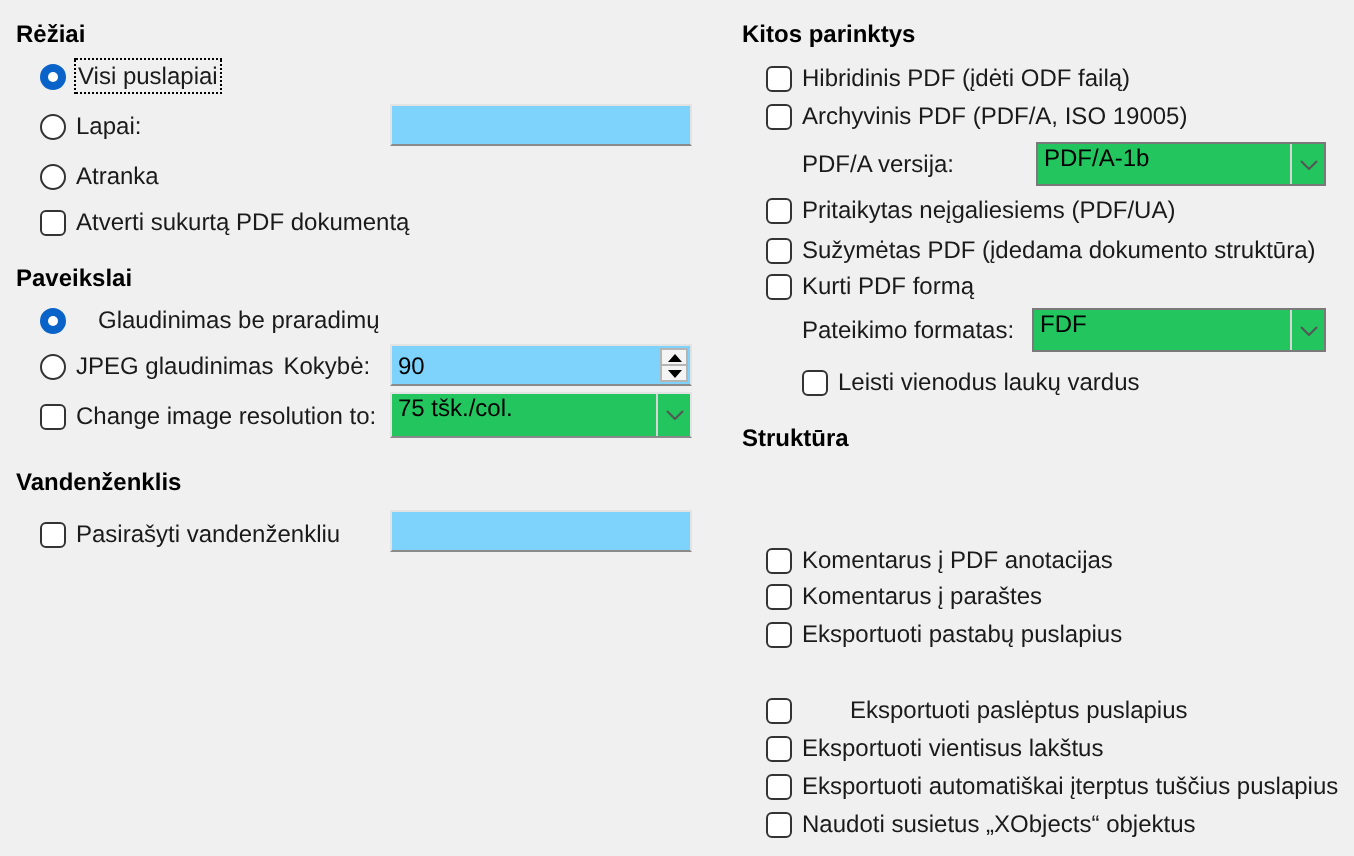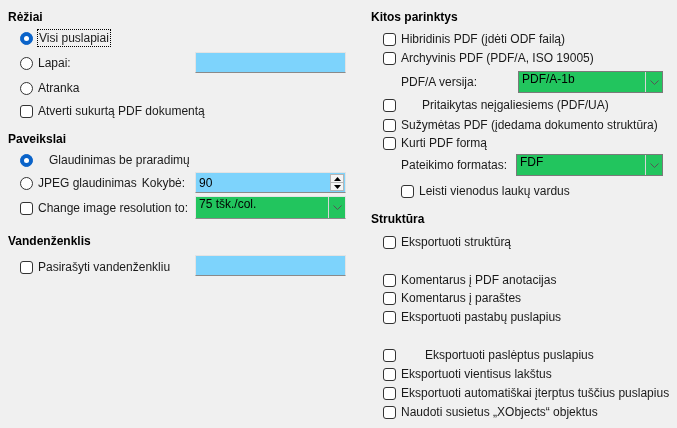--- a/index.html
+++ b/index.html
@@ -147,21 +147,21 @@
   </div>
   <div class="select" style="left:518px;top:71px;width:145px;">
     <span>PDF/A-1b</span>
     <span class="chev">
       <svg width="9" height="5">
           <path d="M0.5 0.5 L4.5 4.5 L8.5 0.5" stroke="#555" fill="none"></path>
         </svg>
     </span>
   </div>
 
-  <div class="row" style="left:383px;top:96px;gap:21px;">
+  <div class="row" style="left:383px;top:96px;">
     <span class="cb"></span>
     <span class="lbl">Pritaikytas neįgaliesiems (PDF/UA)</span>
   </div>
 
   <div class="row" style="left:383px;top:116px;">
     <span class="cb"></span>
     <span class="lbl">Sužymėtas PDF (įdedama dokumento struktūra)</span>
   </div>
 
   <div class="row" style="left:383px;top:134px;">
@@ -181,24 +181,20 @@
     </span>
   </div>
 
   <div class="row" style="left:401px;top:182px;">
     <span class="cb"></span>
     <span class="lbl">Leisti vienodus laukų vardus</span>
   </div>
 
   <div class="abs heading" style="left:371px;top:212px;">Struktūra</div>
 
-  <div class="row" style="left:383px;top:233px;">
-    <span class="cb"></span>
-    <span class="lbl">Eksportuoti struktūrą</span>
-  </div>
   <div class="row" style="left:383px;top:271px;">
     <span class="cb"></span>
     <span class="lbl">Komentarus į PDF anotacijas</span>
   </div>
   <div class="row" style="left:383px;top:289px;">
     <span class="cb"></span>
     <span class="lbl">Komentarus į paraštes</span>
   </div>
   <div class="row" style="left:383px;top:308px;">
     <span class="cb"></span>

